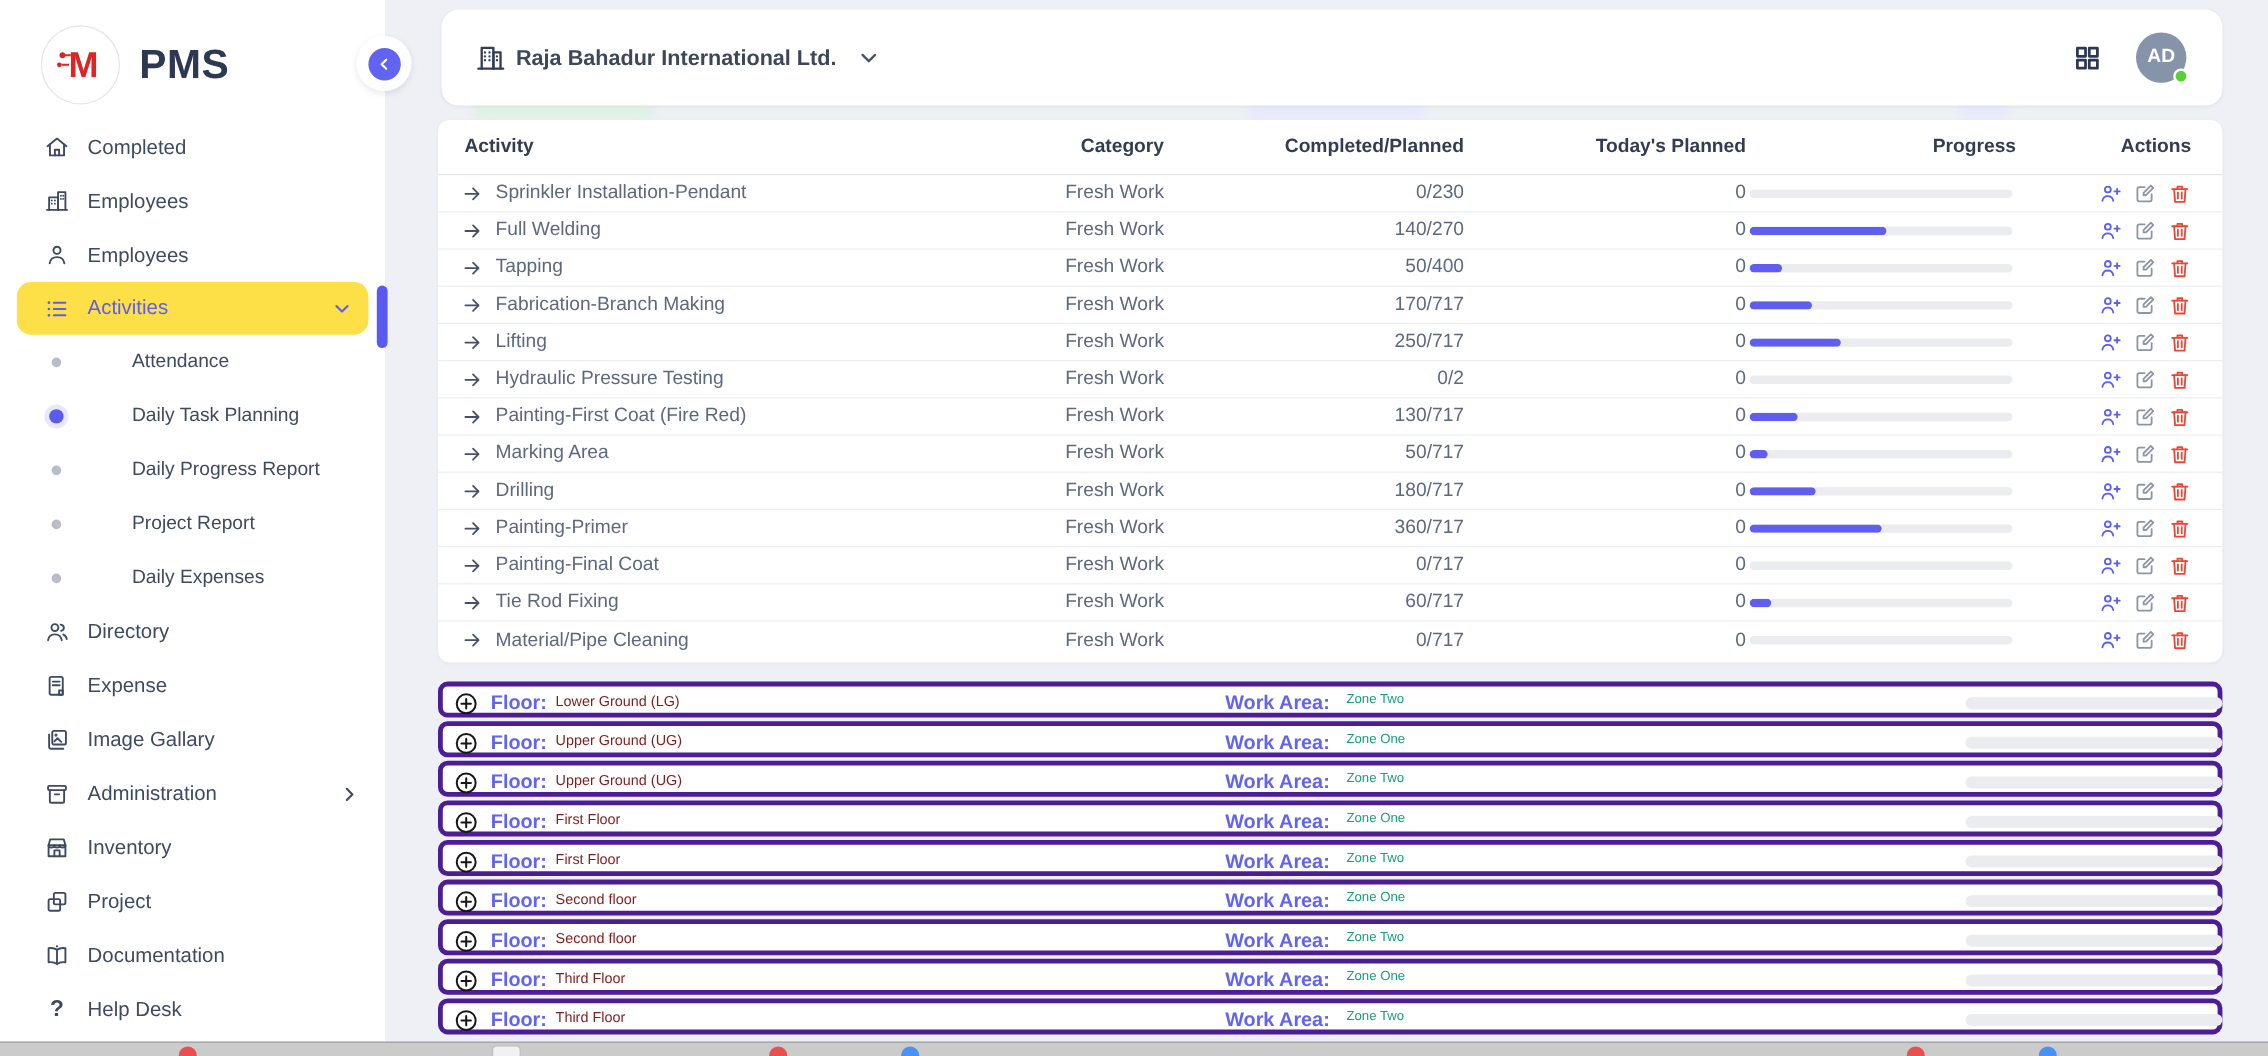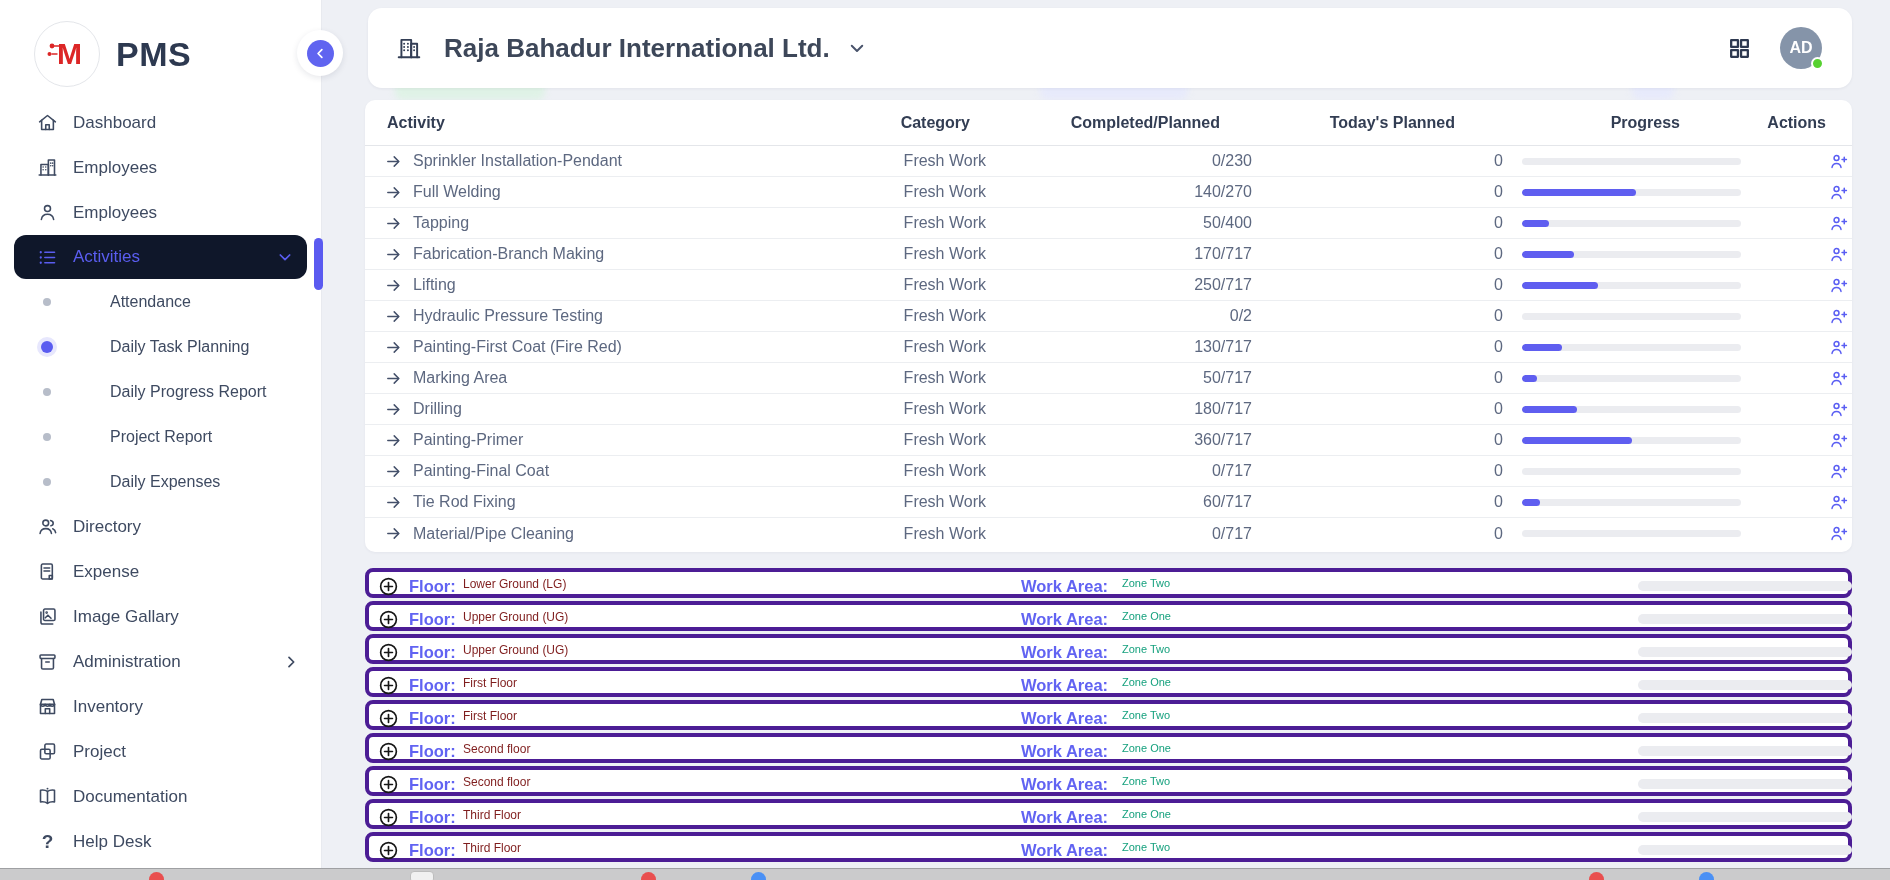--- a/index.html
+++ b/index.html
@@ -8,55 +8,55 @@
 
   
   .sidebar { position:absolute; left:0; top:0; width:322px; height:868px; background:#fff; border-right:1px solid #e8eaef; z-index:4; }
   .logo-row { position:absolute; left:34px; top:21px; display:flex; align-items:center; gap:16px; }
   .logo-circle { width:66px; height:66px; border-radius:50%; border:1px solid #e4e6ea; background:#fff; display:flex; align-items:center; justify-content:center; }
   .brand { font-size:34px; font-weight:800; color:#2d3950; letter-spacing:.5px; }
   .nav { position:absolute; left:0; top:100px; right:0; }
   .nav-item { display:flex; align-items:center; height:45px; padding:0 22px 0 37px; font-size:17px; color:#3e4a61; cursor:pointer; }
   .nav-item .nico { width:21px; height:21px; flex:none; margin-right:15px; color:#3e4a61; }
   .nav-item .nico svg { width:21px; height:21px; display:block; }
-  .nav-item.active-pill { margin:0 14px; height:44px; padding:0 14px 0 23px; background:#0f172a; border-radius:12px; color:#5a5df0; }
+  .nav-item.active-pill { margin:0 14px; height:44px; padding:0 14px 0 23px; background:#fde047; border-radius:12px; color:#5a5df0; }
   .nav-item.active-pill .nico { color:#5a5df0; }
   .chev-right-end { margin-left:auto; width:16px; height:16px; color:inherit; }
   .chev-right-end svg { width:16px; height:16px; display:block; }
   .sub-item { display:flex; align-items:center; height:45px; padding-left:43px; font-size:16px; color:#3e4a61; cursor:pointer; }
   .sub-dot { width:8px; height:8px; border-radius:50%; background:#b7bdc9; margin-right:59px; flex:none; }
   .sub-item.active .sub-dot { width:12px; height:12px; margin-left:-2px; margin-right:57px; background:#5a5cf0; box-shadow:0 0 0 4px #e7e7fd; }
   .side-scroll { position:absolute; left:314px; top:238px; width:9px; height:52px; border-radius:5px; background:#5a5af0; z-index:6; }
   .collapse-wrap { position:absolute; left:297px; top:30px; width:46px; height:46px; border-radius:50%; background:#fff; box-shadow:0 2px 6px rgba(20,30,60,.10); z-index:7; display:flex; align-items:center; justify-content:center; }
   .collapse-btn { width:27px; height:27px; border-radius:50%; background:#6064f0; color:#fff; display:flex; align-items:center; justify-content:center; cursor:pointer; }
   .collapse-btn svg { width:13px; height:13px; display:block; }
 
   
   .header-card { position:absolute; left:368px; top:8px; width:1484px; height:80px; background:#fff; border-radius:14px; box-shadow:0 1px 3px rgba(30,40,70,.06); z-index:3; display:flex; align-items:center; padding:0 30px 0 28px; }
   .office-ic { width:26px; height:26px; color:#333e55; }
   .office-ic svg { width:26px; height:26px; display:block; }
-  .company { margin-left:22px; font-size:26px; font-weight:600; color:#3d4759; }
+  .company { margin-left:8px; font-size:18px; font-weight:600; color:#3d4759; }
   .company-chev { margin-left:18px; width:18px; height:18px; color:#49536b; }
   .company-chev svg { width:18px; height:18px; display:block; }
   .hdr-right { margin-left:auto; display:flex; align-items:center; gap:28px; }
   .grid-ic { width:25px; height:25px; color:#2e3950; cursor:pointer; }
   .grid-ic svg { width:25px; height:25px; display:block; }
   .avatar { position:relative; width:42px; height:42px; border-radius:50%; background:#8594a9; color:#fff; font-size:16px; font-weight:700; display:flex; align-items:center; justify-content:center; cursor:pointer; }
   .avatar .online { position:absolute; right:-2px; bottom:-1px; width:13px; height:13px; border-radius:50%; background:#57d131; border:2px solid #fff; }
 
   .patch { position:absolute; top:76px; height:24px; border-radius:8px; filter:blur(3px); z-index:2; }
   .patch.green { left:395px; width:150px; background:#dff2e6; }
   .patch.lav1 { left:1040px; width:148px; background:#e7eafb; }
   .patch.lav2 { left:1632px; width:42px; background:#e7eafb; }
 
   
   .table-card { position:absolute; left:365px; top:100px; width:1487px; height:452px; background:#fff; border-radius:10px; box-shadow:0 1px 3px rgba(30,40,70,.05); z-index:3; overflow:hidden; }
   .t-header, .t-row { display:grid; grid-template-columns:445px 160px 250px 235px 225px 172px; align-items:center; }
   .t-header { height:46px; font-size:16px; font-weight:600; color:#323d53; border-bottom:1px solid #e4e6ea; }
-  .t-row { height:31px; border-bottom:1px solid #eceef1; font-size:16px; color:#5d6880;gap:16px; }
+  .t-row { height:31px; border-bottom:1px solid #eceef1; font-size:16px; color:#5d6880; }
   .t-row:last-child { border-bottom:none; }
   .cell.left { padding-left:20px; display:flex; align-items:center; gap:11px; }
   .cell.center { text-align:right; }
   .cell.right { text-align:right; padding-right:26px; }
   .arrow-ic { width:17px; height:17px; color:#44506a; flex:none; }
   .arrow-ic svg { width:17px; height:17px; display:block; }
   .track { width:219px; height:7px; border-radius:4px; background:#ebecf0; margin:0 auto; overflow:hidden; }
   .fill { height:100%; border-radius:4px; background:#5f5ef0; width:0; }
   .cell.actions { display:flex; justify-content:flex-end; align-items:center; gap:10px; padding-right:26px; }
   .act-ic { width:19px; height:19px; cursor:pointer; }
@@ -203,21 +203,21 @@
     <div class="brand">PMS</div>
   </div>
 
   <div class="nav">
     <div class="nav-item">
       <span class="nico">
           <svg>
             <use href="#i-home"></use>
           </svg>
         </span>
-      <span>Dashboard</span>
+      <span>Completed</span>
     </div>
     <div class="nav-item">
       <span class="nico">
           <svg>
             <use href="#i-building"></use>
           </svg>
         </span>
       <span>Employees</span>
     </div>
     <div class="nav-item">

